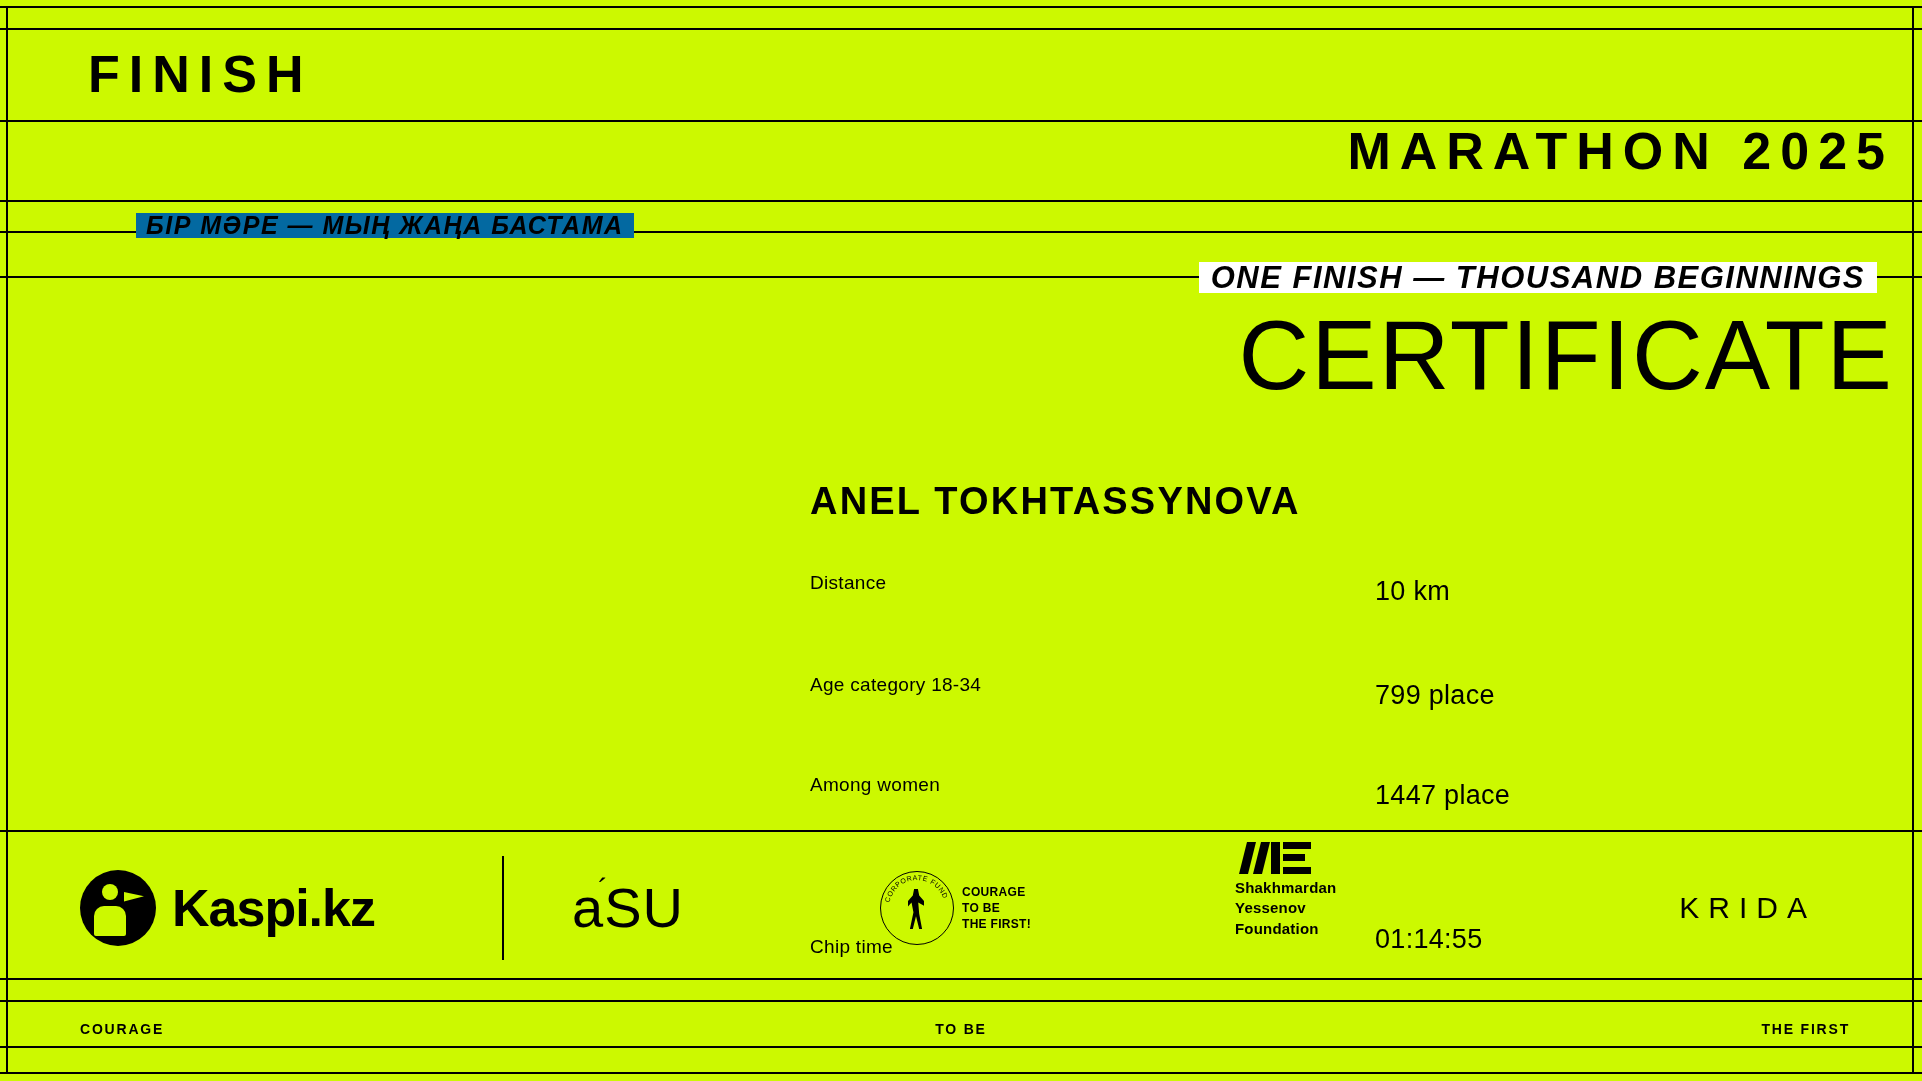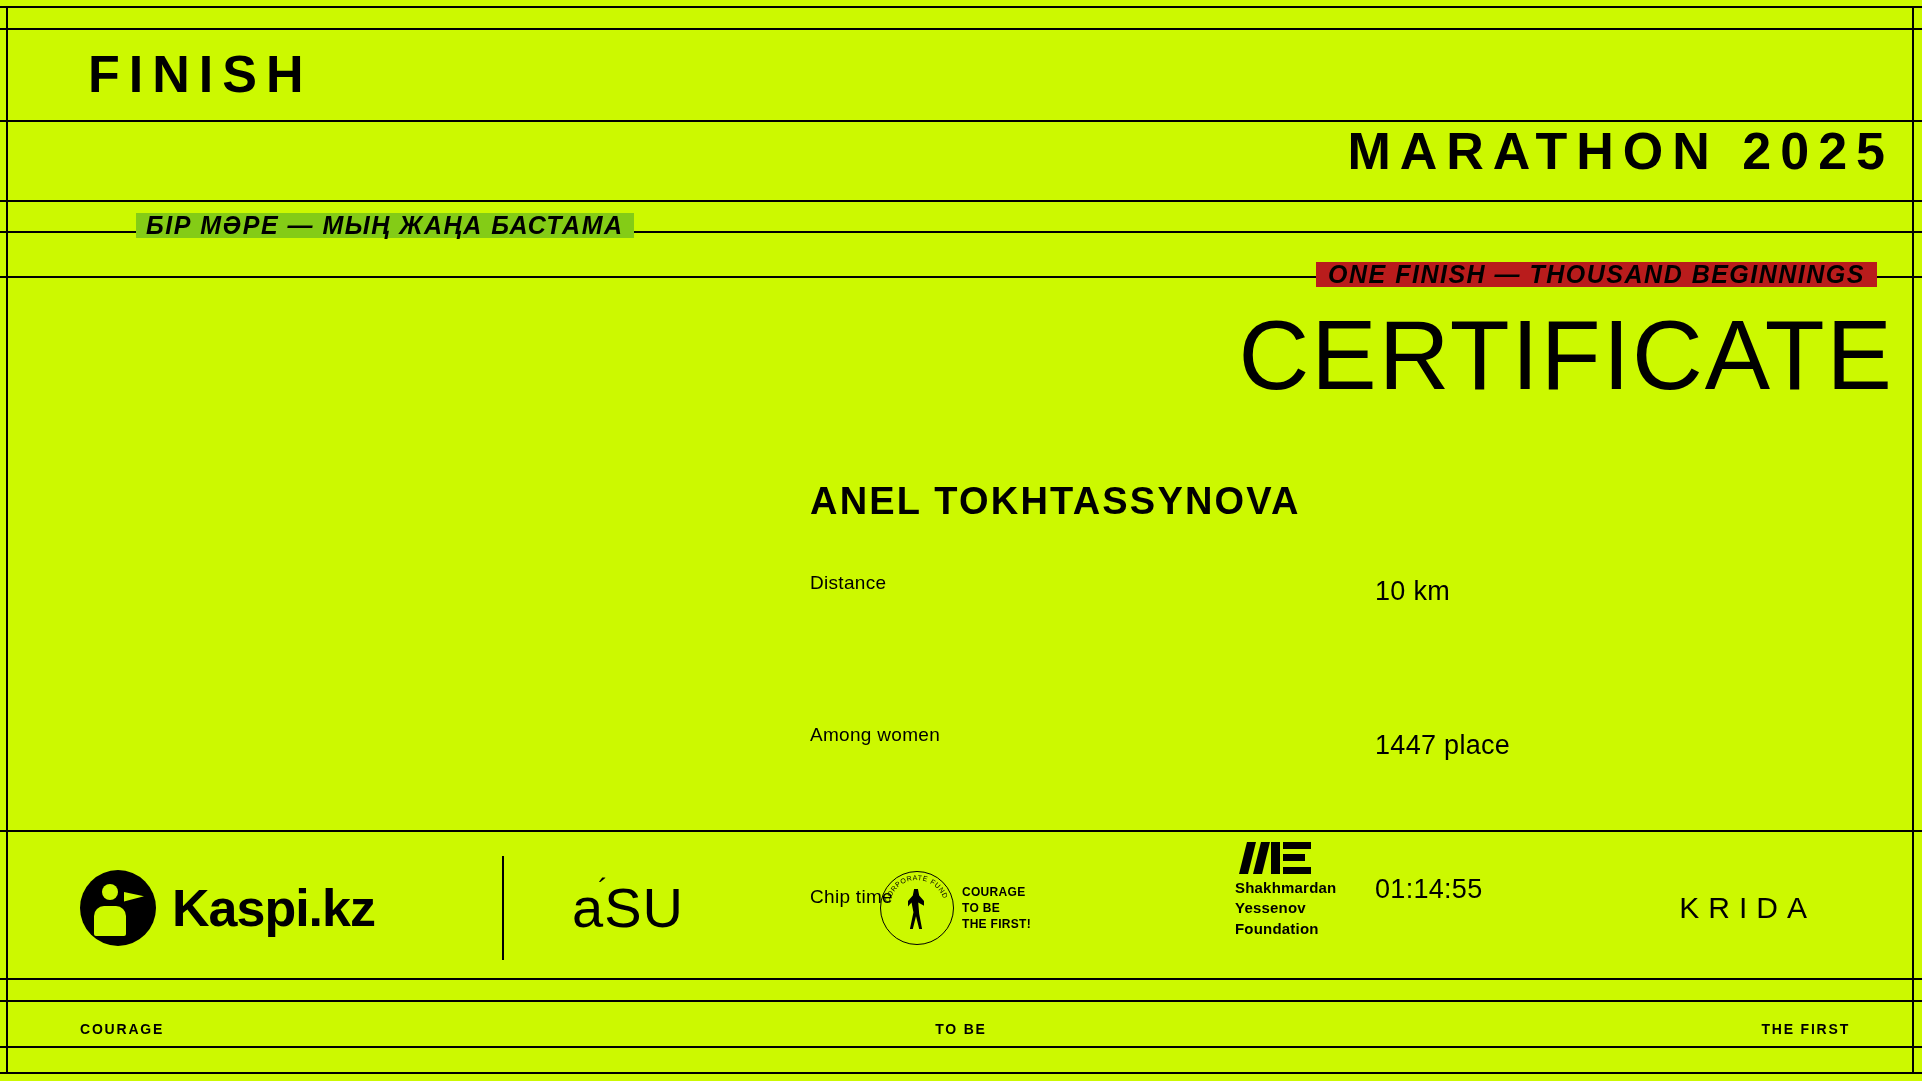--- a/index.html
+++ b/index.html
@@ -59,33 +59,33 @@
   }
   .tagline-kz {
     position: absolute;
     left: 136px;
     top: 213px;
     font-size: 25px;
     font-weight: 700;
     font-style: italic;
     letter-spacing: 1.5px;
     line-height: 1;
-    background: #84cc16;
+    background: #0369a1;
     padding: 0 10px;
   }
   .tagline-en {
     position: absolute;
     right: 45px;
     top: 262px;
-    font-size: 25px;
+    font-size: 31px;
     font-weight: 700;
     font-style: italic;
     letter-spacing: 1.5px;
     line-height: 1;
-    background: #b91c1c;
+    background: #ffffff;
     padding: 0 12px;
     text-align: right;
   }
 
   
   .cert-title {
     position: absolute;
     right: 28px;
     top: 306px;
     font-size: 98px;
@@ -320,20 +320,24 @@
   <div class="tagline-en">ONE FINISH — THOUSAND BEGINNINGS</div>
 
   <div class="cert-title">CERTIFICATE</div>
 
   <div class="runner-name">ANEL TOKHTASSYNOVA</div>
 
   <div class="results">
     <div class="result-row r0">
       <span class="result-label">Distance</span>
       <span class="result-value">10 km</span>
+    </div>
+    <div class="result-row r1">
+      <span class="result-label">Age category 18-34</span>
+      <span class="result-value">799 place</span>
     </div>
     <div class="result-row r2">
       <span class="result-label">Among women</span>
       <span class="result-value">1447 place</span>
     </div>
     <div class="result-row r4">
       <span class="result-label">Chip time</span>
       <span class="result-value">01:14:55</span>
     </div>
   </div>

